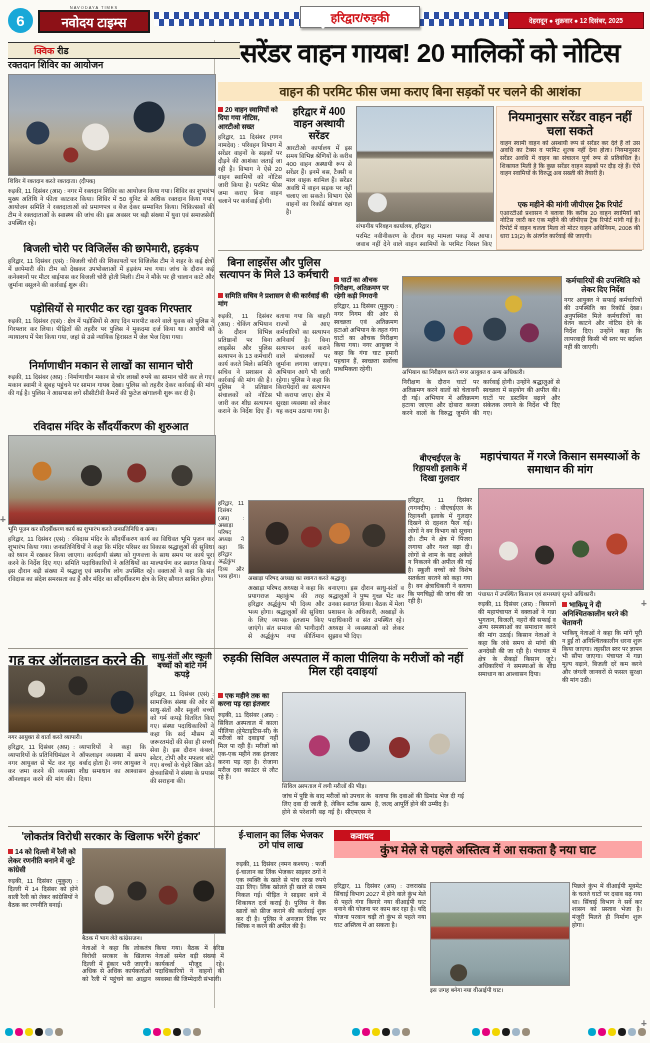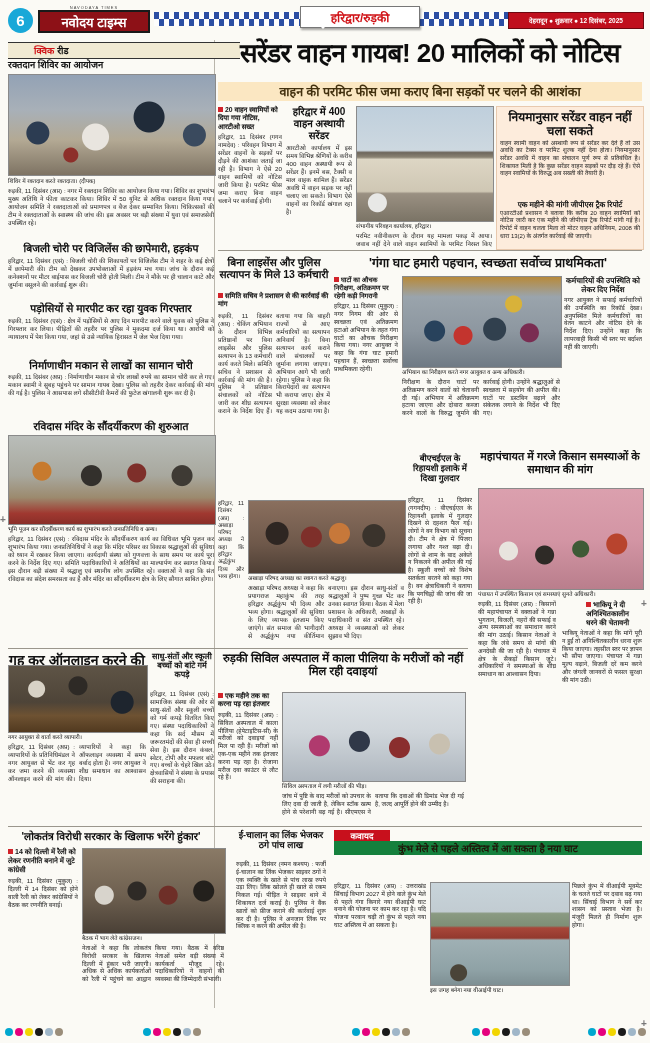--- a/index.html
+++ b/index.html
@@ -38,21 +38,21 @@
   .cap{font-size:5.8px;color:#111;overflow:hidden;white-space:nowrap;}
   .bullet-head{font-size:6.8px;font-weight:bold;color:#111;line-height:1.25;}
   .sq{display:inline-block;width:5px;height:5px;background:#d2232a;margin-right:2px;}
   .boxtitle{font-size:10px;font-weight:800;text-align:center;color:#111;line-height:1.2;}
   .pinkbox{background:#fdecdc;border:1px solid #e8c9ae;padding:3px;}
   .photo{border:1px solid #8a8a8a;overflow:hidden;}
   .vline{background:#b9b5ab;width:1px;}
   .hline{background:#9a968c;height:1px;}
   .label-red{background:#c8101c;color:#fff;font-weight:bold;font-size:8.5px;
              display:flex;align-items:center;justify-content:center;}
-  .kicker-strip{background:#15803d;color:#201408;font-weight:bold;font-size:10px;
+  .kicker-strip{background:#fca5a5;color:#201408;font-weight:bold;font-size:12px;
              display:flex;align-items:center;justify-content:center;flex:1;}
   .kickrow{display:flex;flex-direction:column;}
   .dot{width:8px;height:8px;border-radius:50%;display:inline-block;margin-right:2px;}
   .regmark{color:#777;font-size:10px;font-weight:bold;}
   
   .ph-blood{background:
     radial-gradient(circle at 14% 58%, #2c3c52 0 11px, transparent 12px),
     radial-gradient(circle at 42% 62%, #e9e5df 0 13px, transparent 14px),
     radial-gradient(circle at 68% 42%, #202b39 0 15px, transparent 16px),
     radial-gradient(circle at 90% 60%, #3a4a5e 0 11px, transparent 12px),
@@ -180,21 +180,20 @@
     <div class="boxtitle" style="font-size:7.5px;margin-top:2px;">एक महीने की मांगी जीपीएस ट्रैक रिपोर्ट</div>
     <div class="body" style="height:50px;font-size:6px;margin-top:1px;">एआरटीओ प्रशासन ने बताया कि करीब 20 वाहन स्वामियों को नोटिस जारी कर एक महीने की जीपीएस ट्रैक रिपोर्ट मांगी गई है। रिपोर्ट में वाहन चलता मिला तो मोटर वाहन अधिनियम, 2008 की धारा 13(2) के अंतर्गत कार्रवाई की जाएगी।</div>
   </div>
 
   <div class="abs h-md" style="left:218px;top:256px;width:112px;">बिना लाइसेंस और पुलिस सत्यापन के मिले 13 कर्मचारी</div>
   <div class="abs bullet-head" style="left:218px;top:292px;width:112px;">
     <span class="sq"></span><span>समिति सचिव ने प्रशासन से की कार्रवाई की मांग</span>
   </div>
   <div class="abs body cols2" style="left:218px;top:312px;width:112px;height:156px;">रुड़की, 11 दिसंबर (अप्र) : चेकिंग अभियान के दौरान विभिन्न प्रतिष्ठानों पर बिना लाइसेंस और पुलिस सत्यापन के 13 कर्मचारी कार्य करते मिले। समिति सचिव ने प्रशासन से कार्रवाई की मांग की है। पुलिस ने प्रतिष्ठान संचालकों को नोटिस जारी कर शीघ्र सत्यापन कराने के निर्देश दिए हैं। बताया गया कि बाहरी राज्यों से आए कर्मचारियों का सत्यापन अनिवार्य है। बिना सत्यापन कार्य कराने वाले संचालकों पर जुर्माना लगाया जाएगा। अभियान आगे भी जारी रहेगा। पुलिस ने कहा कि किरायेदारों का सत्यापन भी कराया जाए। क्षेत्र में सुरक्षा व्यवस्था को लेकर यह कदम उठाया गया है।</div>
 
-  <div class="abs h-md" style="left:334px;top:256px;width:308px;font-size:12.5px;">'गंगा घाट हमारी पहचान, स्वच्छता सर्वोच्च प्राथमिकता'</div>
   <div class="abs" style="left:334px;top:276px;width:64px;height:178px;">
     <div class="bullet-head" style="font-size:6.5px;"><span class="sq"></span><span>घाटों का औचक निरीक्षण, अतिक्रमण पर रहेगी कड़ी निगरानी</span></div>
     <div class="body" style="height:140px;margin-top:2px;font-size:6.1px;">हरिद्वार, 11 दिसंबर (मुकुल) : नगर निगम की ओर से स्वच्छता एवं अतिक्रमण हटाओ अभियान के तहत गंगा घाटों का औचक निरीक्षण किया गया। नगर आयुक्त ने कहा कि गंगा घाट हमारी पहचान हैं, स्वच्छता सर्वोच्च प्राथमिकता रहेगी।</div>
   </div>
   <div class="abs photo ph-ghat" style="left:402px;top:276px;width:158px;height:90px;"></div>
   <div class="abs cap" style="left:402px;top:368px;width:158px;">अभियान का निरीक्षण करते नगर आयुक्त व अन्य अधिकारी।</div>
   <div class="abs" style="left:564px;top:276px;width:78px;height:178px;">
     <div class="boxtitle" style="font-size:7.5px;">कर्मचारियों की उपस्थिति को लेकर दिए निर्देश</div>
     <div class="body" style="height:150px;margin-top:2px;font-size:6.1px;">नगर आयुक्त ने सफाई कर्मचारियों की उपस्थिति का रिकॉर्ड देखा। अनुपस्थित मिले कर्मचारियों का वेतन काटने और नोटिस देने के निर्देश दिए। उन्होंने कहा कि लापरवाही किसी भी स्तर पर बर्दाश्त नहीं की जाएगी।</div>
   </div>
@@ -206,21 +205,21 @@
   <div class="abs body cols2" style="left:248px;top:584px;width:156px;height:62px;">अखाड़ा परिषद अध्यक्ष ने कहा कि प्रयागराज महाकुंभ की तरह हरिद्वार अर्द्धकुंभ भी दिव्य और भव्य होगा। श्रद्धालुओं की सुविधा के लिए व्यापक इंतजाम किए जाएंगे। संत समाज की भागीदारी से अर्द्धकुंभ नया कीर्तिमान बनाएगा। इस दौरान साधु-संतों व श्रद्धालुओं ने पुष्प गुच्छ भेंट कर उनका स्वागत किया। बैठक में मेला प्रशासन के अधिकारी, अखाड़ों के पदाधिकारी व संत उपस्थित रहे। अध्यक्ष ने व्यवस्थाओं को लेकर सुझाव भी दिए।</div>
 
   <div class="abs h-sm" style="left:408px;top:454px;width:64px;font-size:8.5px;">बीएचईएल के रिहायशी इलाके में दिखा गुलदार</div>
   <div class="abs body" style="left:408px;top:496px;width:64px;height:148px;font-size:6.1px;">हरिद्वार, 11 दिसंबर (गगनदीप) : बीएचईएल के रिहायशी इलाके में गुलदार दिखने से दहशत फैल गई। लोगों ने वन विभाग को सूचना दी। टीम ने क्षेत्र में पिंजरा लगाया और गश्त बढ़ा दी। लोगों से शाम के बाद अकेले न निकलने की अपील की गई है। स्कूली बच्चों को विशेष सतर्कता बरतने को कहा गया है। वन क्षेत्राधिकारी ने बताया कि पगचिह्नों की जांच की जा रही है।</div>
 
   <div class="abs h-md" style="left:478px;top:450px;width:164px;font-size:11px;">महापंचायत में गरजे किसान समस्याओं के समाधान की मांग</div>
   <div class="abs photo ph-pan" style="left:478px;top:488px;width:164px;height:100px;"></div>
   <div class="abs cap" style="left:478px;top:590px;width:164px;">पंचायत में उपस्थित किसान एवं समस्याएं सुनते अधिकारी।</div>
   <div class="abs body" style="left:478px;top:600px;width:78px;height:222px;font-size:6.1px;">रुड़की, 11 दिसंबर (अप्र) : किसानों की महापंचायत में वक्ताओं ने गन्ना भुगतान, बिजली, नहरों की सफाई व अन्य समस्याओं का समाधान करने की मांग उठाई। किसान नेताओं ने कहा कि लंबे समय से मांगों की अनदेखी की जा रही है। पंचायत में क्षेत्र के सैकड़ों किसान जुटे। अधिकारियों ने समस्याओं के शीघ्र समाधान का आश्वासन दिया।</div>
   <div class="abs" style="left:562px;top:600px;width:80px;height:222px;">
-    <div class="bullet-head" style="font-size:7.2px;margin-left:24px;"><span class="sq"></span><span>भाकियू ने दी अनिश्चितकालीन धरने की चेतावनी</span></div>
+    <div class="bullet-head" style="font-size:7.2px;"><span class="sq"></span><span>भाकियू ने दी अनिश्चितकालीन धरने की चेतावनी</span></div>
     <div class="body" style="height:186px;margin-top:2px;font-size:6.1px;">भाकियू नेताओं ने कहा कि मांगें पूरी न हुईं तो अनिश्चितकालीन धरना शुरू किया जाएगा। तहसील स्तर पर ज्ञापन भी सौंपा जाएगा। पंचायत में गन्ना मूल्य बढ़ाने, बिजली दरें कम करने और जंगली जानवरों से फसल सुरक्षा की मांग उठी।</div>
   </div>
 
   <div class="abs h-md" style="left:218px;top:652px;width:250px;font-size:11.5px;">रुड़की सिविल अस्पताल में काला पीलिया के मरीजों को नहीं मिल रही दवाइयां</div>
   <div class="abs" style="left:218px;top:692px;width:60px;height:132px;">
     <div class="bullet-head" style="font-size:6.8px;"><span class="sq"></span><span>एक महीने तक का करना पड़ रहा इंतजार</span></div>
     <div class="body" style="height:108px;margin-top:2px;font-size:6.1px;">रुड़की, 11 दिसंबर (अप्र) : सिविल अस्पताल में काला पीलिया (हेपेटाइटिस-सी) के मरीजों को दवाइयां नहीं मिल पा रही हैं। मरीजों को एक-एक महीने तक इंतजार करना पड़ रहा है। रोजाना मरीज दवा काउंटर से लौट रहे हैं।</div>
   </div>
   <div class="abs photo ph-hosp" style="left:282px;top:692px;width:182px;height:88px;"></div>
   <div class="abs cap" style="left:282px;top:782px;width:182px;">सिविल अस्पताल में लगी मरीजों की भीड़।</div>

